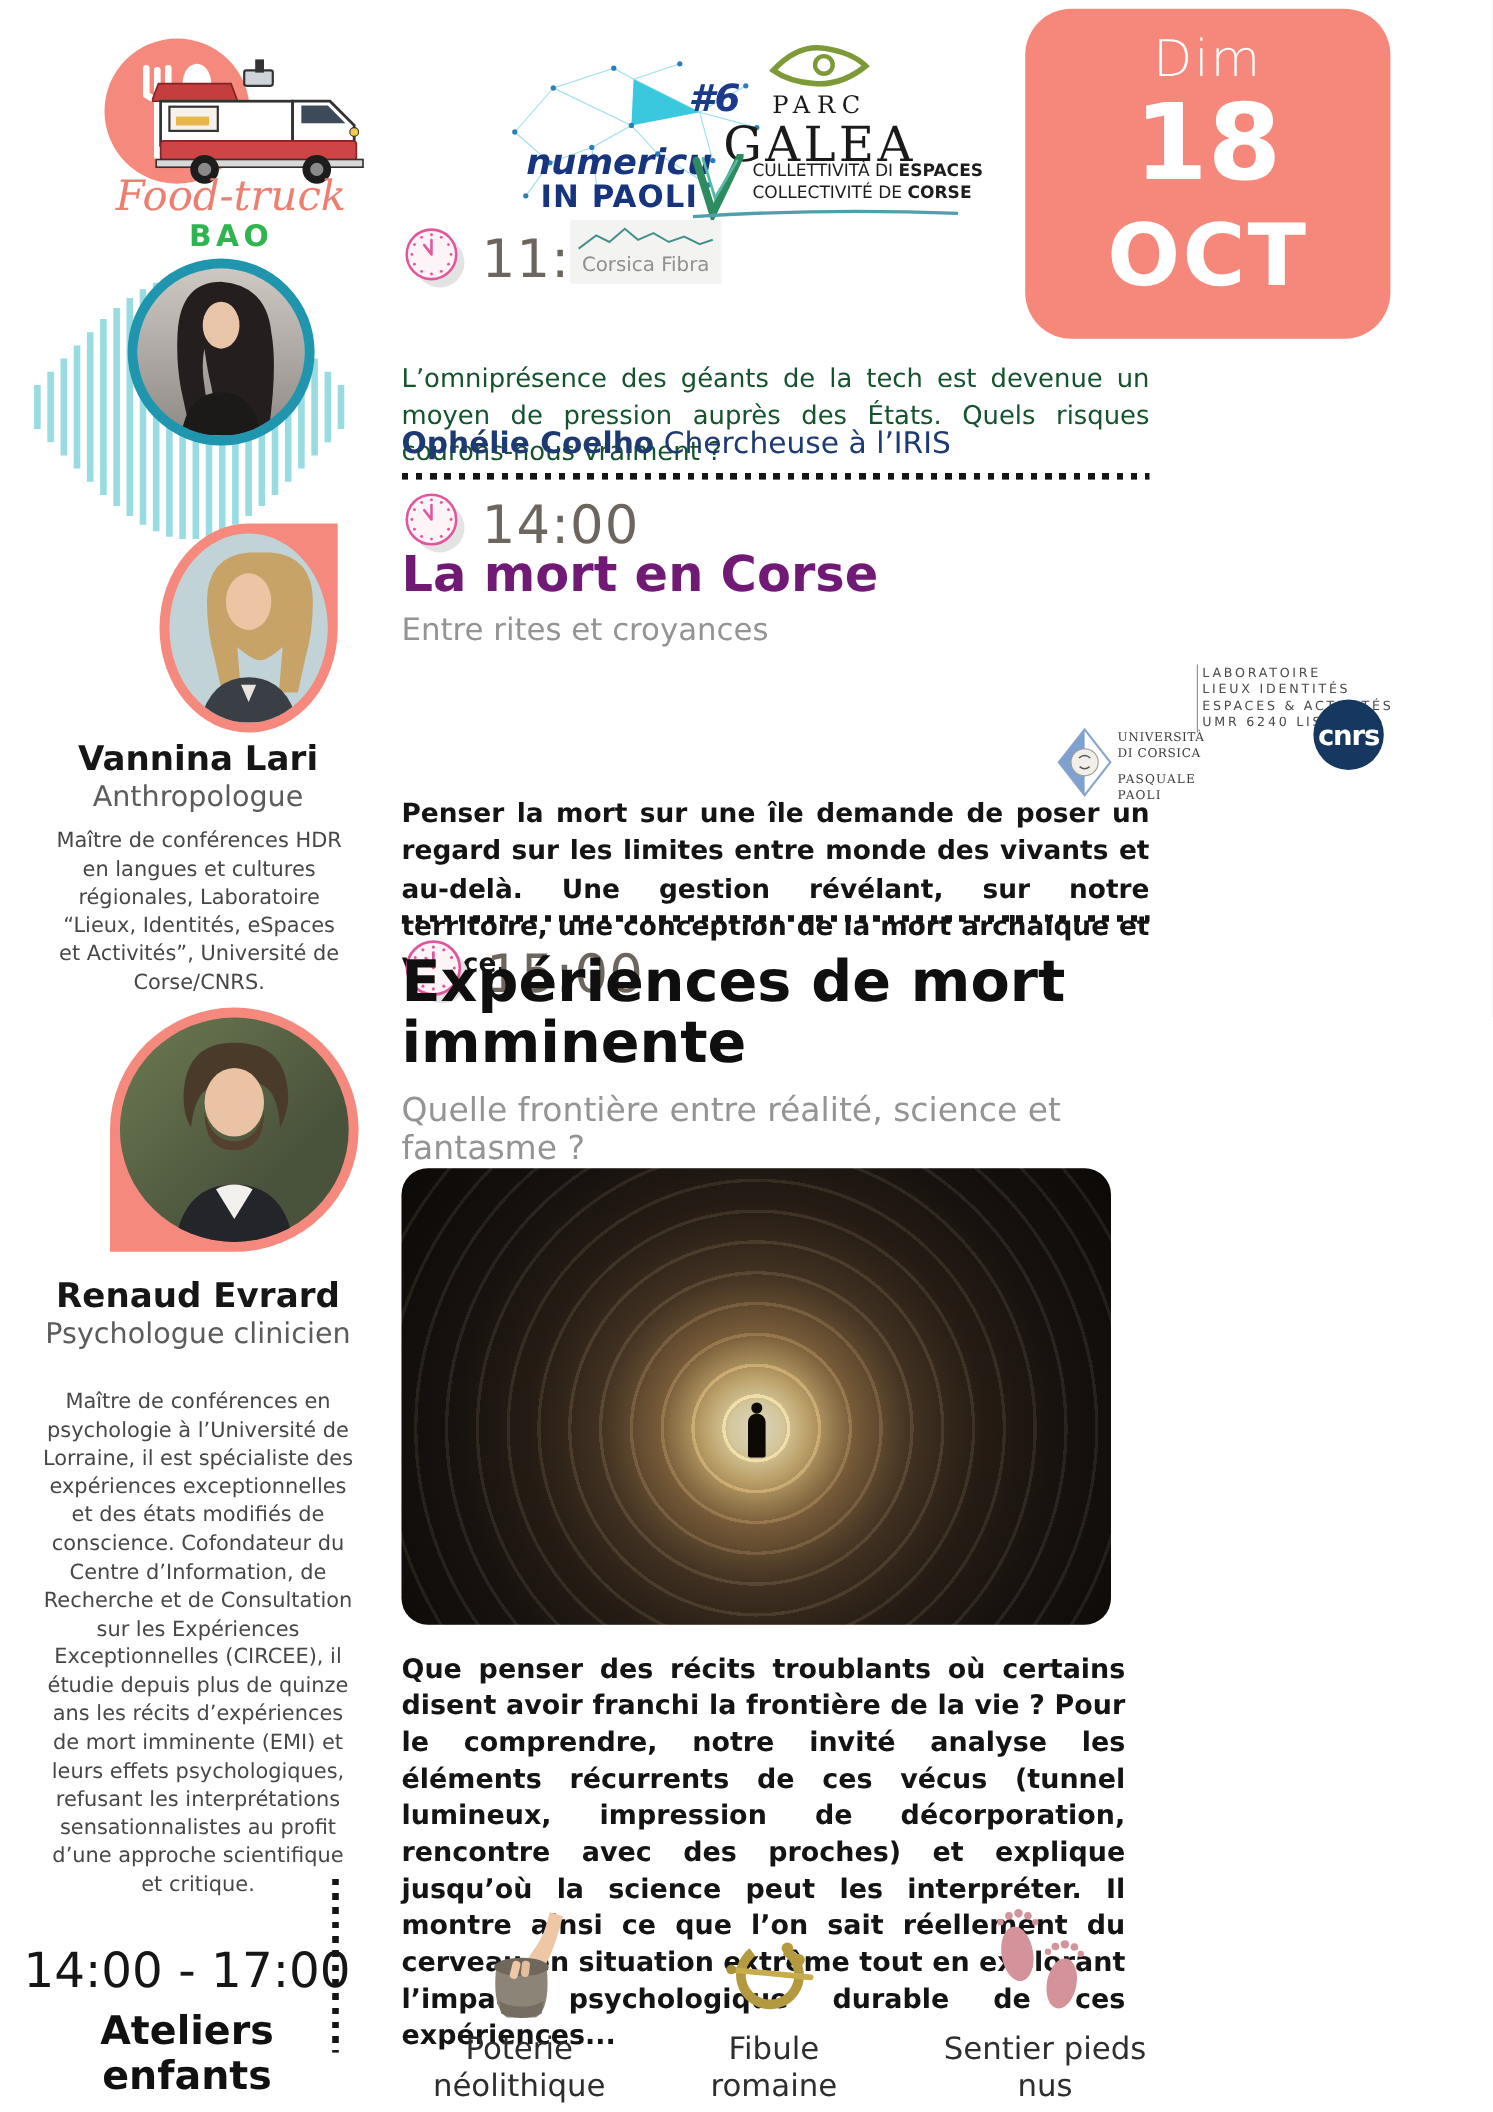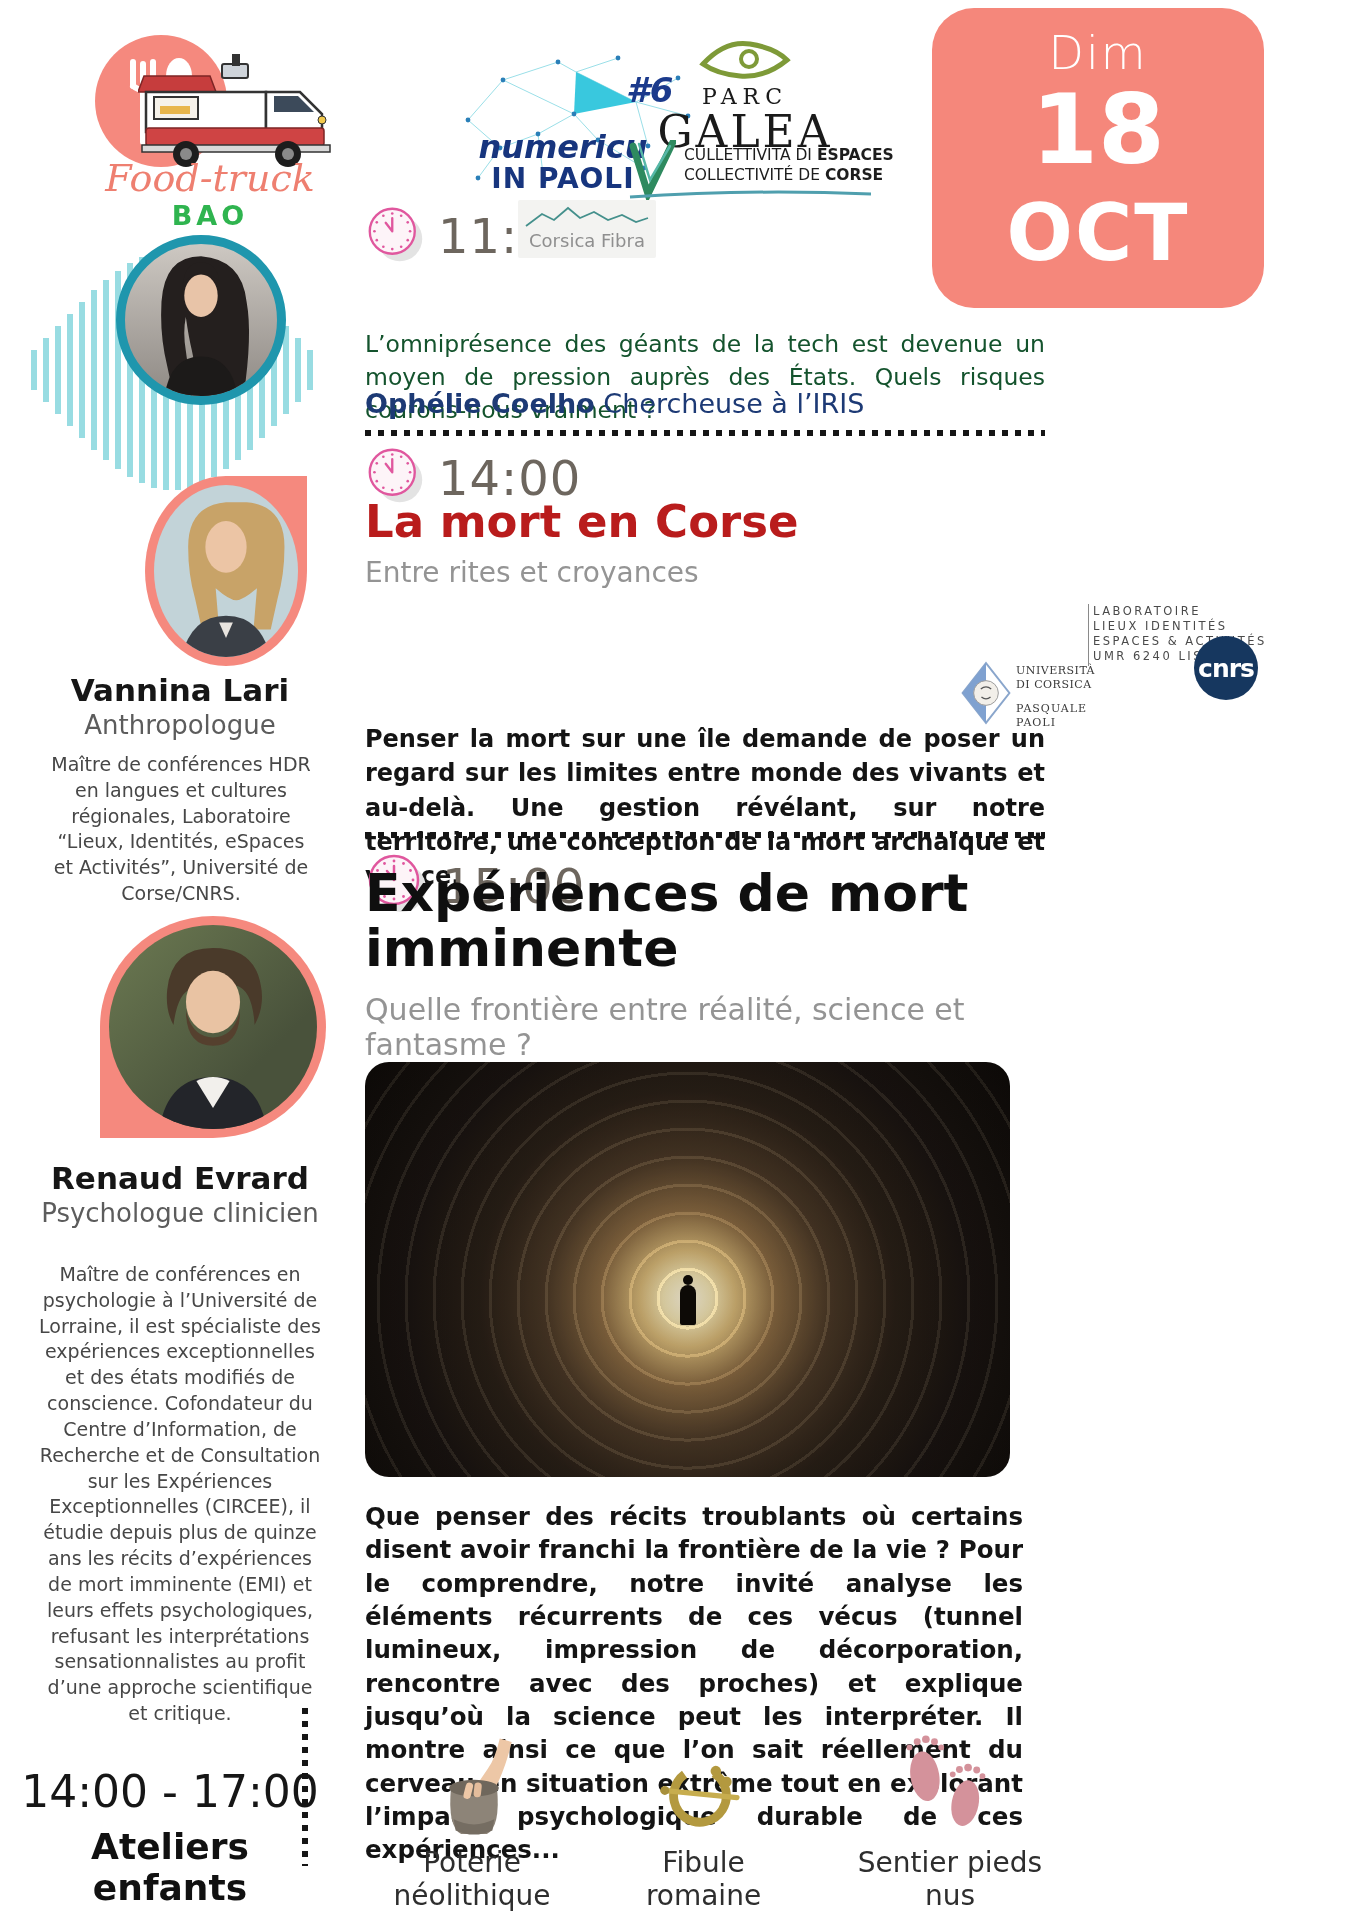--- a/index.html
+++ b/index.html
@@ -235,21 +235,21 @@
       <circle cx="9" cy="28" r="1.4"></circle>
         <circle cx="11.5" cy="18.5" r="1.4"></circle>
         <circle cx="18.5" cy="11.5" r="1.4"></circle>
       <circle cx="28" cy="9" r="1.4"></circle>
         <circle cx="37.5" cy="11.5" r="1.4"></circle>
         <circle cx="44.5" cy="18.5" r="1.4"></circle>
     </g>
     <path d="M28 28 L28 14 M28 28 L21 19" stroke="#e0579e" stroke-width="2.5" stroke-linecap="round" fill="none"></path>
   </svg>
   <div class="abs time-text" style="left:438px;top:450px;">14:00</div>
-  <div class="abs sess-title" style="left:365px;top:498px;width:600px;font-size:45px;color:#b91c1c;">La mort en Corse</div>
+  <div class="abs sess-title" style="left:365px;top:498px;width:600px;font-size:45px;color:#701a75;">La mort en Corse</div>
   <div class="abs sub" style="left:365px;top:556px;width:600px;font-size:28px;">Entre rites et croyances</div>
 
   <div class="abs" style="left:960px;top:656px;width:125px;height:80px;">
     <svg style="position:absolute;left:0;top:4px;" width="52" height="66" viewBox="0 0 80 100">
       <polygon points="40,4 76,50 40,96 4,50" fill="#ffffff" stroke="#8aa6cc" stroke-width="3"></polygon>
       <polygon points="40,4 4,50 40,96" fill="#7fa1d0"></polygon>
       <circle cx="40" cy="50" r="19" fill="#f2efe9" stroke="#9a9a9a" stroke-width="1.5"></circle>
       <path d="M32 44 q8 -7 16 0 M33 56 q7 6 14 0" stroke="#555" fill="none" stroke-width="2"></path>
     </svg>
     <div class="abs uni-line" style="left:56px;top:8px;">UNIVERSITÀ</div>

